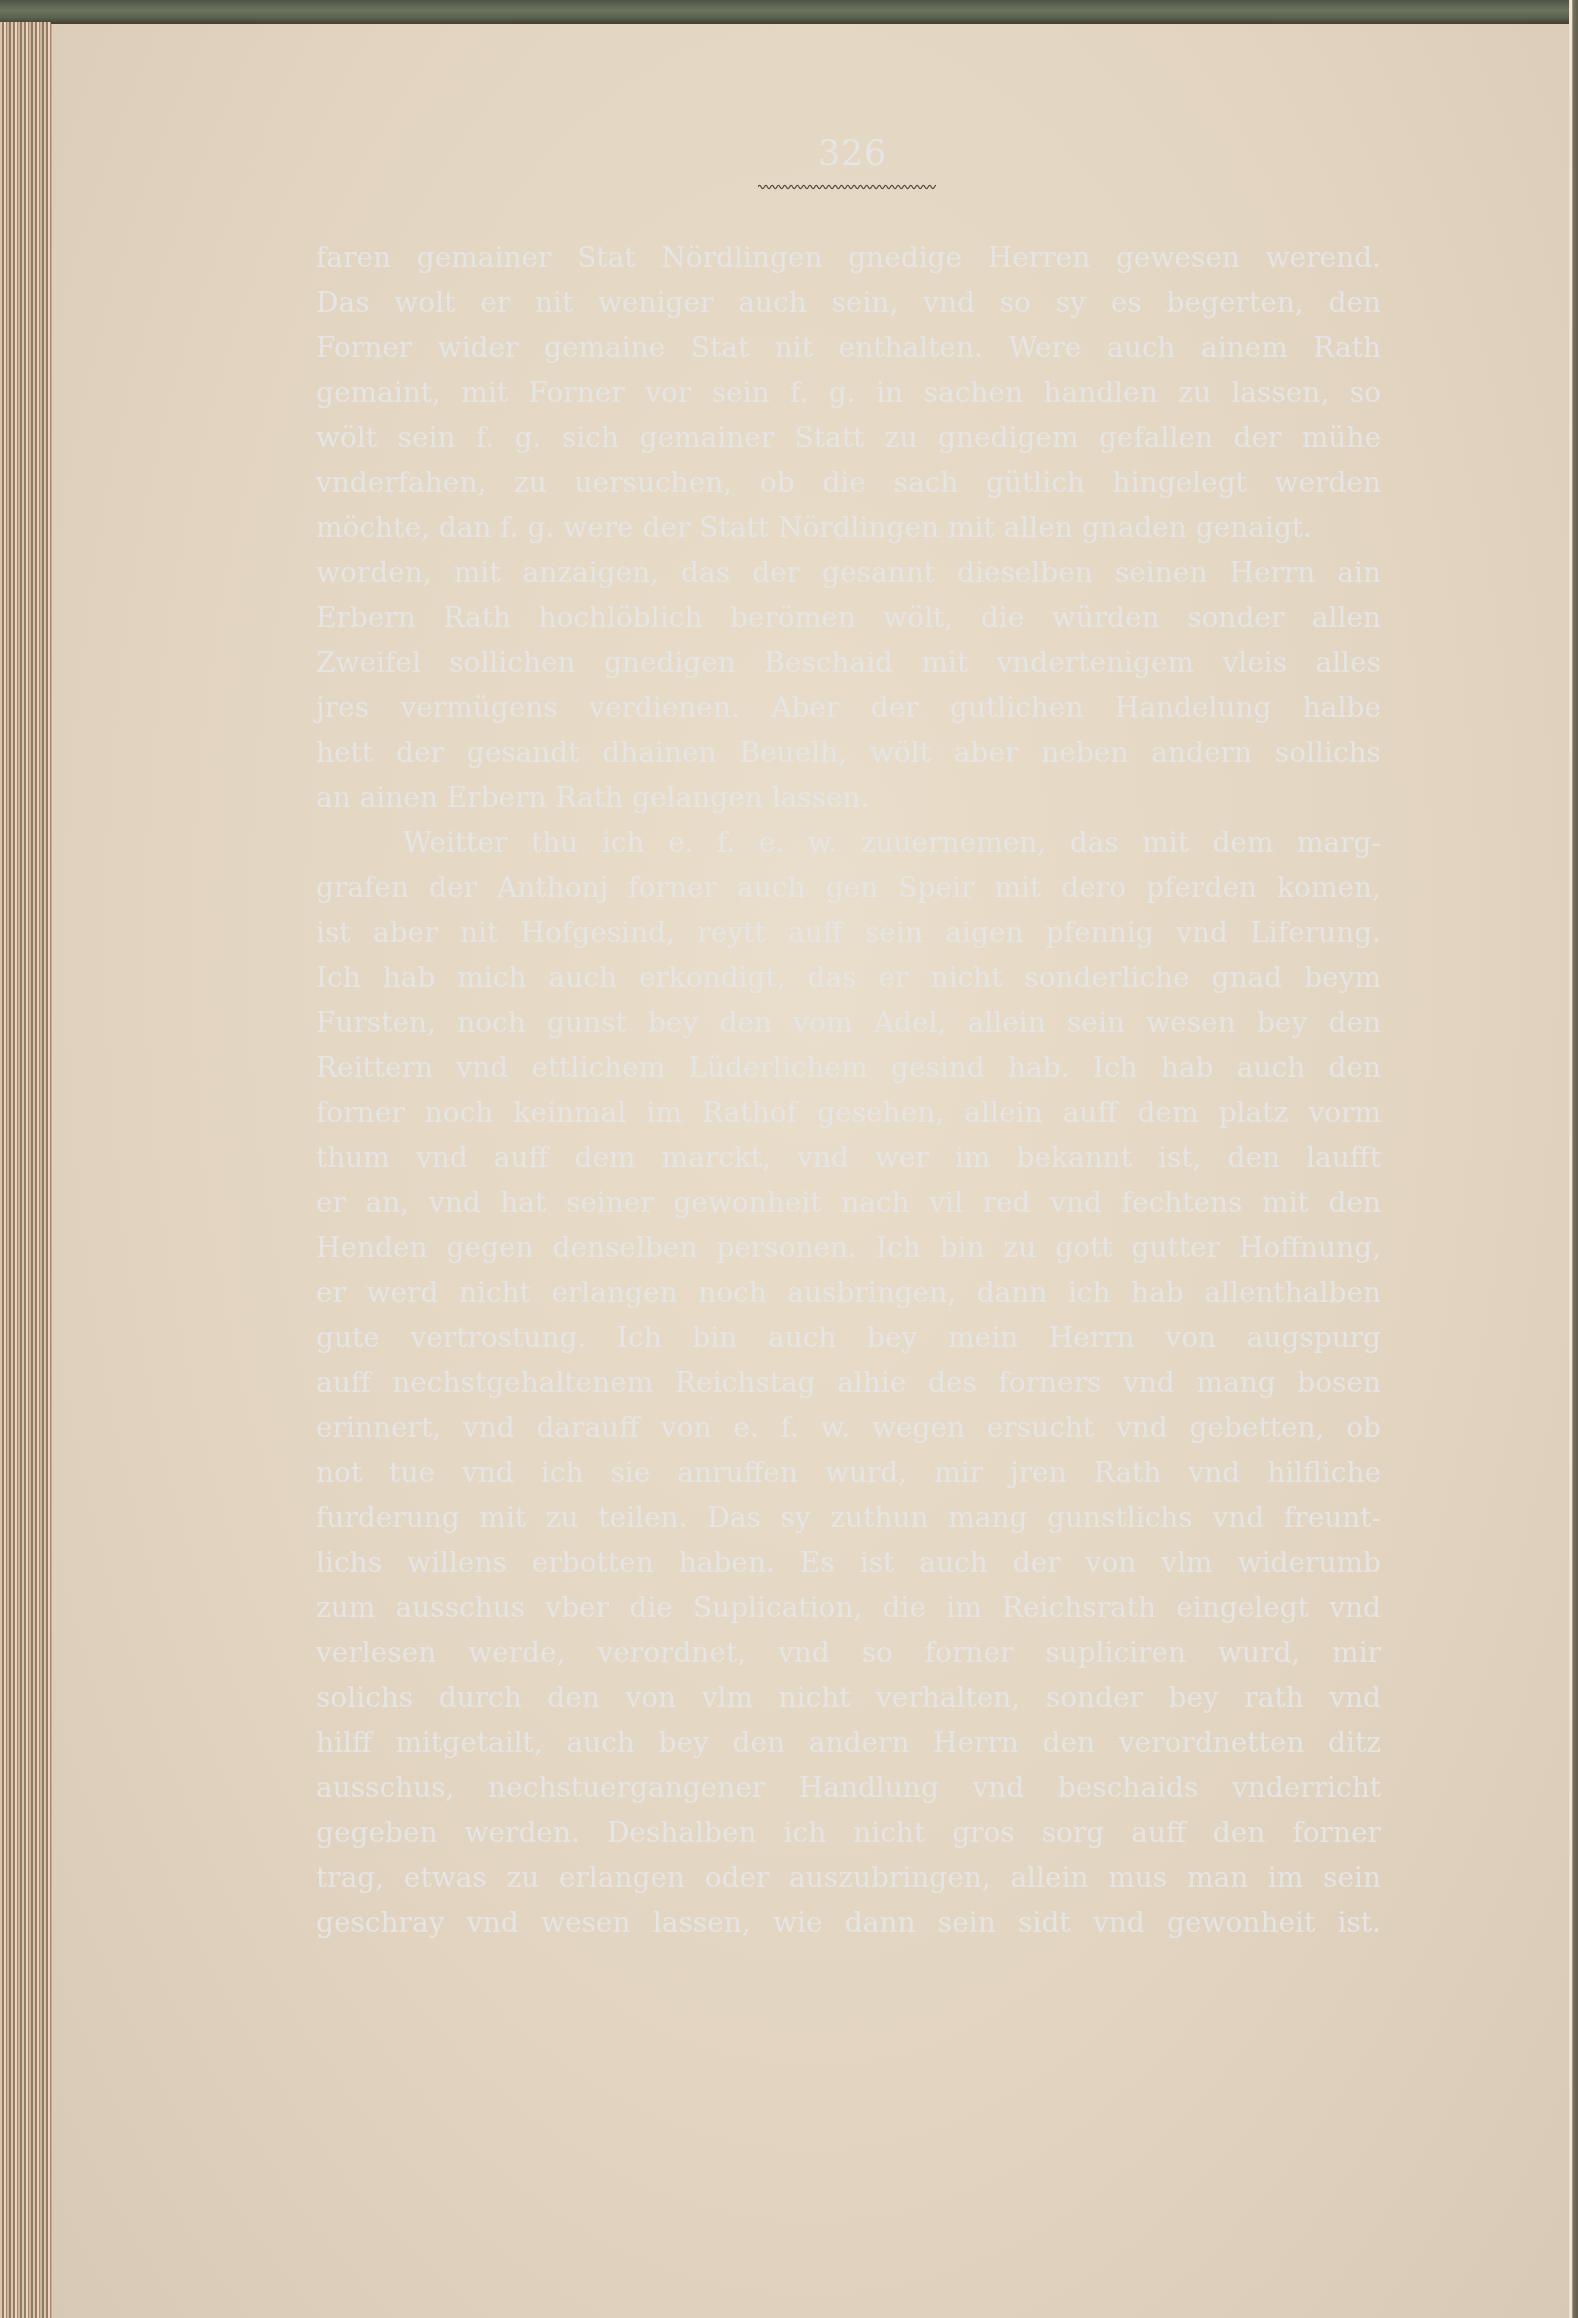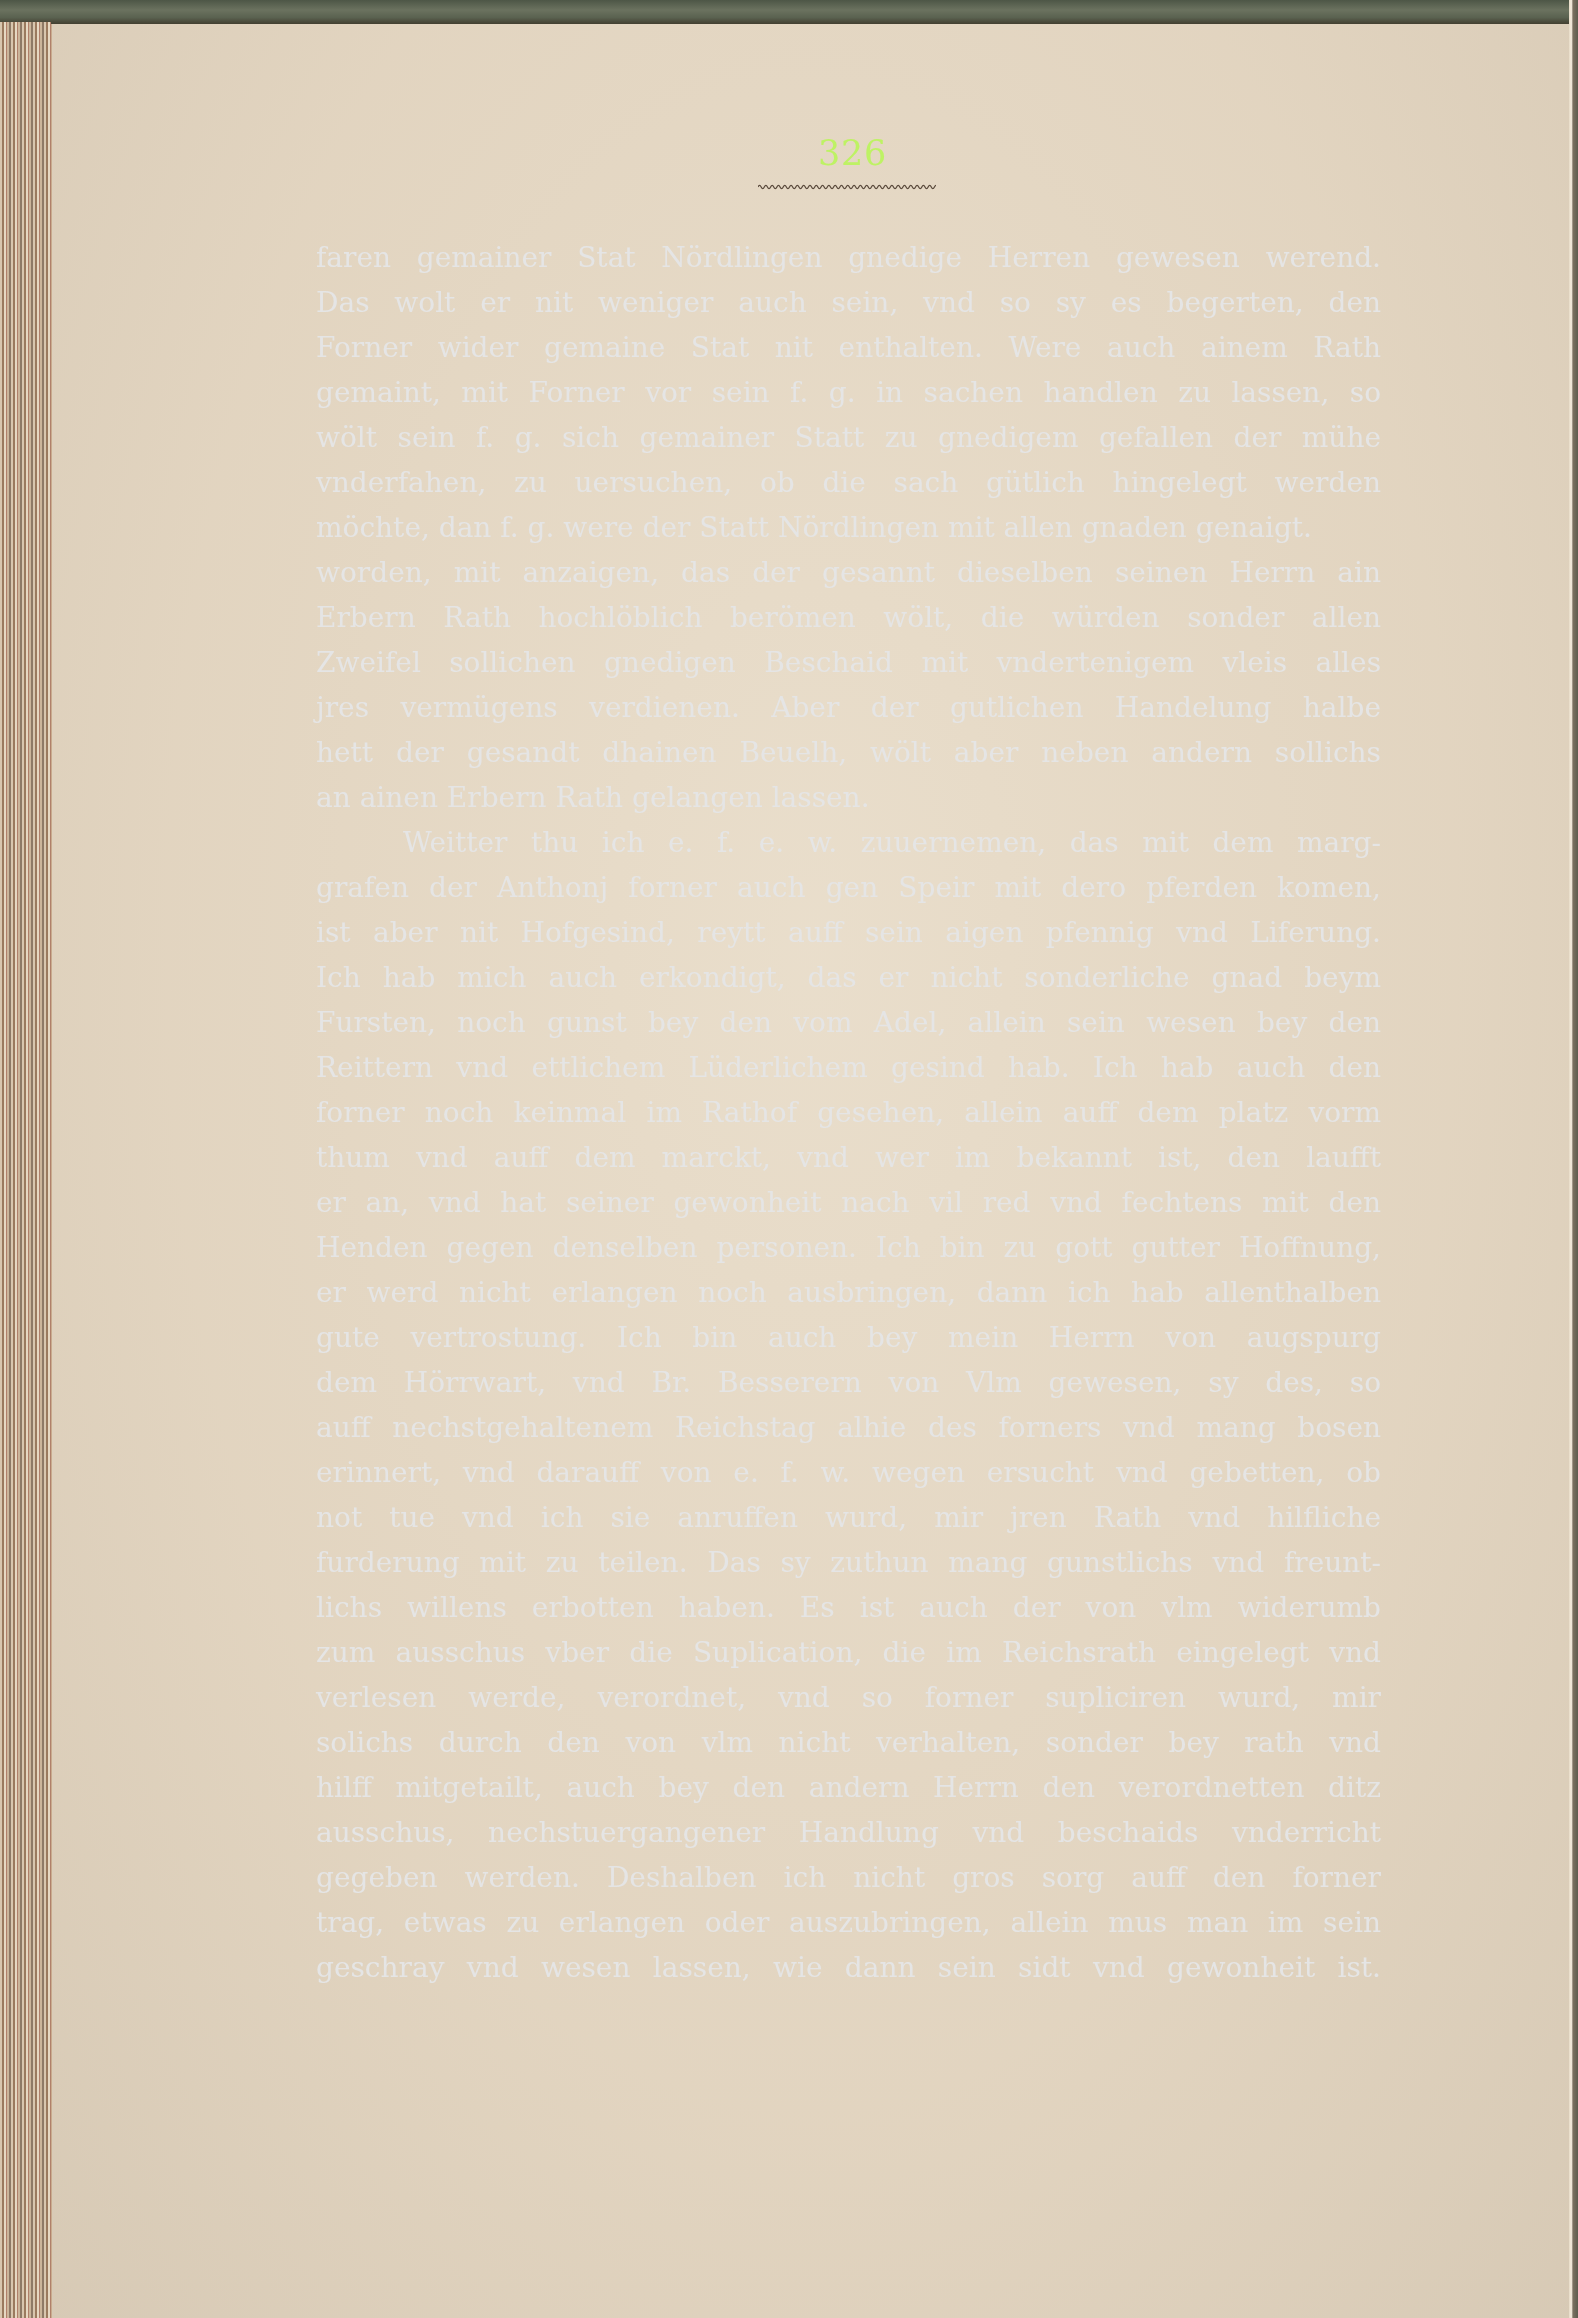--- a/index.html
+++ b/index.html
@@ -49,21 +49,21 @@
       right: 0; top: 0;
       width: 9.5px; height: 2319px;
       background: linear-gradient(90deg, #e8dcc8 0px, #f4ecde 2.4px, #7a7060 4px, #5a5a4c 9.5px);
     }
     .page-number {
       position: absolute;
       left: 805px; top: 133px;
       width: 95px;
       text-align: center;
       font-size: 35px;
-      color: #bef264;
+      color: #e5e5e5;
       letter-spacing: 0.8px;
     }
     .ornament {
       position: absolute;
       left: 758px; top: 183px;
       width: 178px; height: 8px;
     }
     .text-block {
       position: absolute;
       left: 316px; top: 235px;
@@ -119,21 +119,20 @@
     <span class="line">ist aber nit Hofgesind, reytt auff sein aigen pfennig vnd Liferung.</span>
     <span class="line">Ich hab mich auch erkondigt, das er nicht sonderliche gnad beym</span>
     <span class="line">Fursten, noch gunst bey den vom Adel, allein sein wesen bey den</span>
     <span class="line">Reittern vnd ettlichem Lüderlichem gesind hab. Ich hab auch den</span>
     <span class="line">forner noch keinmal im Rathof gesehen, allein auff dem platz vorm</span>
     <span class="line">thum vnd auff dem marckt, vnd wer im bekannt ist, den laufft</span>
     <span class="line">er an, vnd hat seiner gewonheit nach vil red vnd fechtens mit den</span>
     <span class="line">Henden gegen denselben personen. Ich bin zu gott gutter Hoffnung,</span>
     <span class="line">er werd nicht erlangen noch ausbringen, dann ich hab allenthalben</span>
     <span class="line">gute vertrostung. Ich bin auch bey mein Herrn von augspurg</span>
-    <span class="line">dem Hörrwart, vnd Br. Besserern von Vlm gewesen, sy des, so</span>
     <span class="line">auff nechstgehaltenem Reichstag alhie des forners vnd mang bosen</span>
     <span class="line">erinnert, vnd darauff von e. f. w. wegen ersucht vnd gebetten, ob</span>
     <span class="line">not tue vnd ich sie anruffen wurd, mir jren Rath vnd hilfliche</span>
     <span class="line">furderung mit zu teilen. Das sy zuthun mang gunstlichs vnd freunt-</span>
     <span class="line">lichs willens erbotten haben. Es ist auch der von vlm widerumb</span>
     <span class="line">zum ausschus vber die Suplication, die im Reichsrath eingelegt vnd</span>
     <span class="line">verlesen werde, verordnet, vnd so forner supliciren wurd, mir</span>
     <span class="line">solichs durch den von vlm nicht verhalten, sonder bey rath vnd</span>
     <span class="line">hilff mitgetailt, auch bey den andern Herrn den verordnetten ditz</span>
     <span class="line">ausschus, nechstuergangener Handlung vnd beschaids vnderricht</span>

